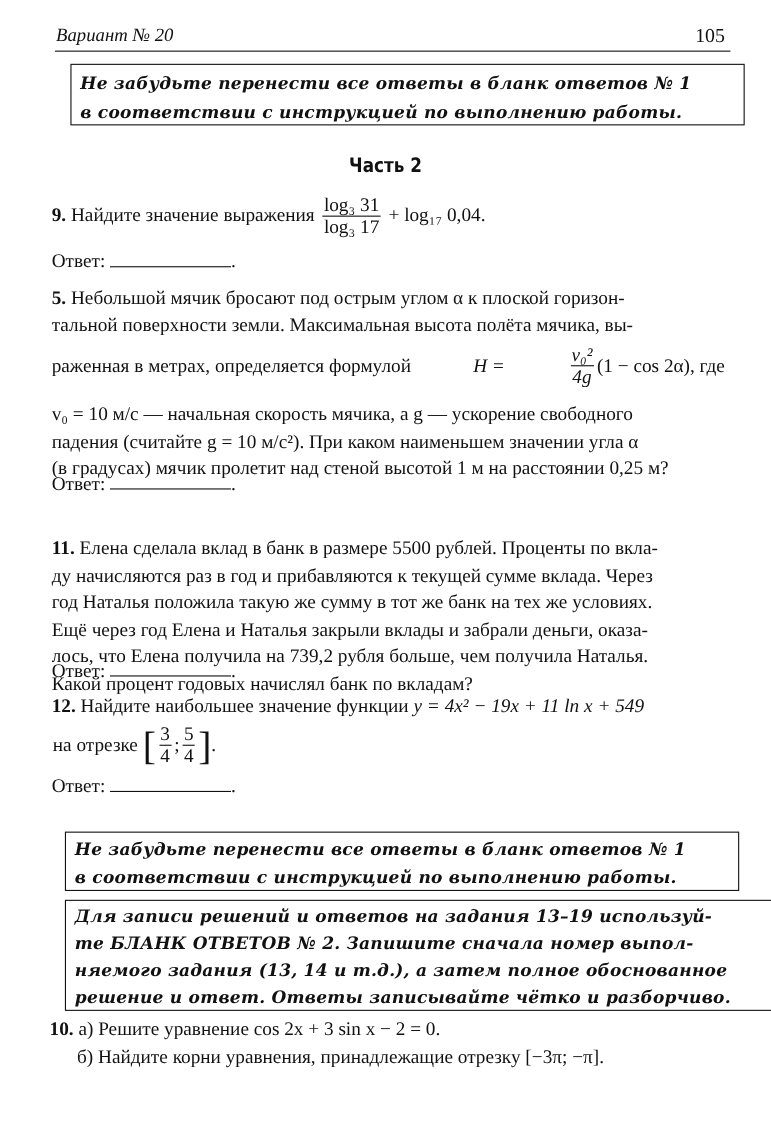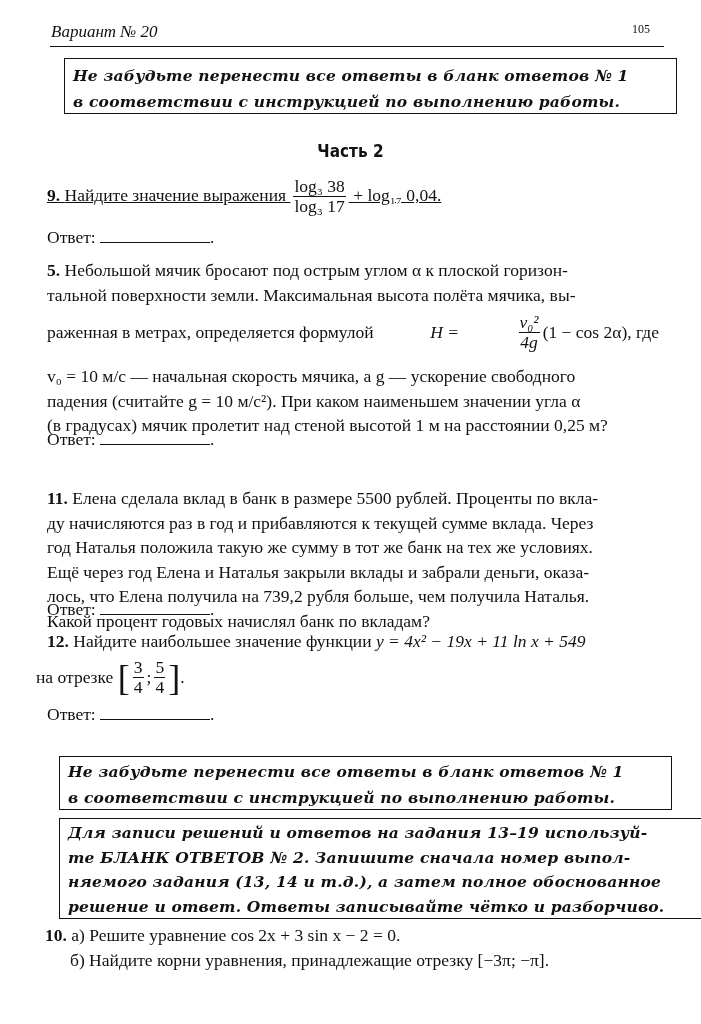--- a/index.html
+++ b/index.html
@@ -1,19 +1,19 @@
 <!DOCTYPE html>
 <html><head>
 <meta charset="utf-8">
 <style>
   html, body { margin:0; padding:0; background:#ffffff; }
   body { width:701px; height:1024px; position:relative; overflow:hidden; color:#111; font-family:"Liberation Serif", "DejaVu Serif", serif; }
   .abs { position:absolute; }
   .hdr-left { left:51px; top:22px; font-size:17px; font-style:italic; }
-  .hdr-right { left:632px; top:22px; font-size:12px; }
+  .hdr-right { left:632px; top:22px; font-size:18px; }
   .hdr-rule { left:50px; top:46px; width:614px; height:0; border-top:1.6px solid #111; }
   .box { border:1.6px solid #111; box-sizing:border-box; padding:4px 8px 0 8px; font-family:"DejaVu Serif", serif; font-style:italic; font-weight:bold; font-size:15.5px; line-height:26px; letter-spacing:0.2px;margin-left:16px; }
   .box1 { left:48px; top:58px; width:613px; height:56px; }
   .box2 { left:43px; top:756px; width:613px; height:54px; padding-top:2px; }
   .box3 { left:43px; top:818px; width:700px; height:101px; padding-top:2px; line-height:24.5px; }
   .part-title { left:0; width:701px; top:140px; text-align:center; font-size:18px; font-weight:bold; font-family:"DejaVu Sans", sans-serif; transform:scaleX(0.85); }
   .txt { font-size:17.5px; line-height:24.5px; font-family:"Liberation Serif", serif; }
   .para { left:47px; width:612px; text-align:justify; }
   .num { font-weight:bold; }
   .ans-line { display:inline-block; width:110px; border-bottom:1px solid #111; height:14px; vertical-align:baseline; }
@@ -30,25 +30,25 @@
 <div class="abs hdr-right">105</div>
 <div class="abs hdr-rule"></div>
 
 <div class="abs box box1">
   <div>Не забудьте перенести все ответы в бланк ответов № 1</div>
   <div>в соответствии с инструкцией по выполнению работы.</div>
 </div>
 
 <div class="abs part-title">Часть 2</div>
 
-<div class="abs para txt" style="top:177px;text-decoration:underline;">
+<div class="abs para txt" style="top:177px;">
   <span class="num">9.</span>
   <span>Найдите значение выражения</span>
   <span class="frac">
-    <span class="n">log₃ 38</span>
+    <span class="n">log₃ 31</span>
     <span class="d">log₃ 17</span>
   </span>
   <span>+ log₁₇ 0,04.</span>
 </div>
 <div class="abs txt" style="left:47px; top:225px;">
   <span>Ответ:</span>
   <span class="ans-line"></span>.
 </div>
 
 <div class="abs para txt" style="top:258px;">
@@ -85,21 +85,21 @@
 <div class="abs txt" style="left:47px; top:597px;">
   <span>Ответ:</span>
   <span class="ans-line"></span>.
 </div>
 
 <div class="abs para txt" style="top:629px;">
   <span class="num">12.</span>
   <span>Найдите наибольшее значение функции</span>
   <span class="i">y = 4x² − 19x + 11 ln x + 549</span>
 </div>
-<div class="abs txt" style="left:36px; top:658px; display:flex; align-items:center;justify-content:space-between;">
+<div class="abs txt" style="left:48px; top:658px; display:flex; align-items:center;justify-content:space-between;">
   <span>на отрезке</span>&nbsp;
   <span class="bracket">[</span>
   <span class="frac">
     <span class="n">3</span>
     <span class="d">4</span>
   </span>;
   <span class="frac">
     <span class="n">5</span>
     <span class="d">4</span>
   </span>

